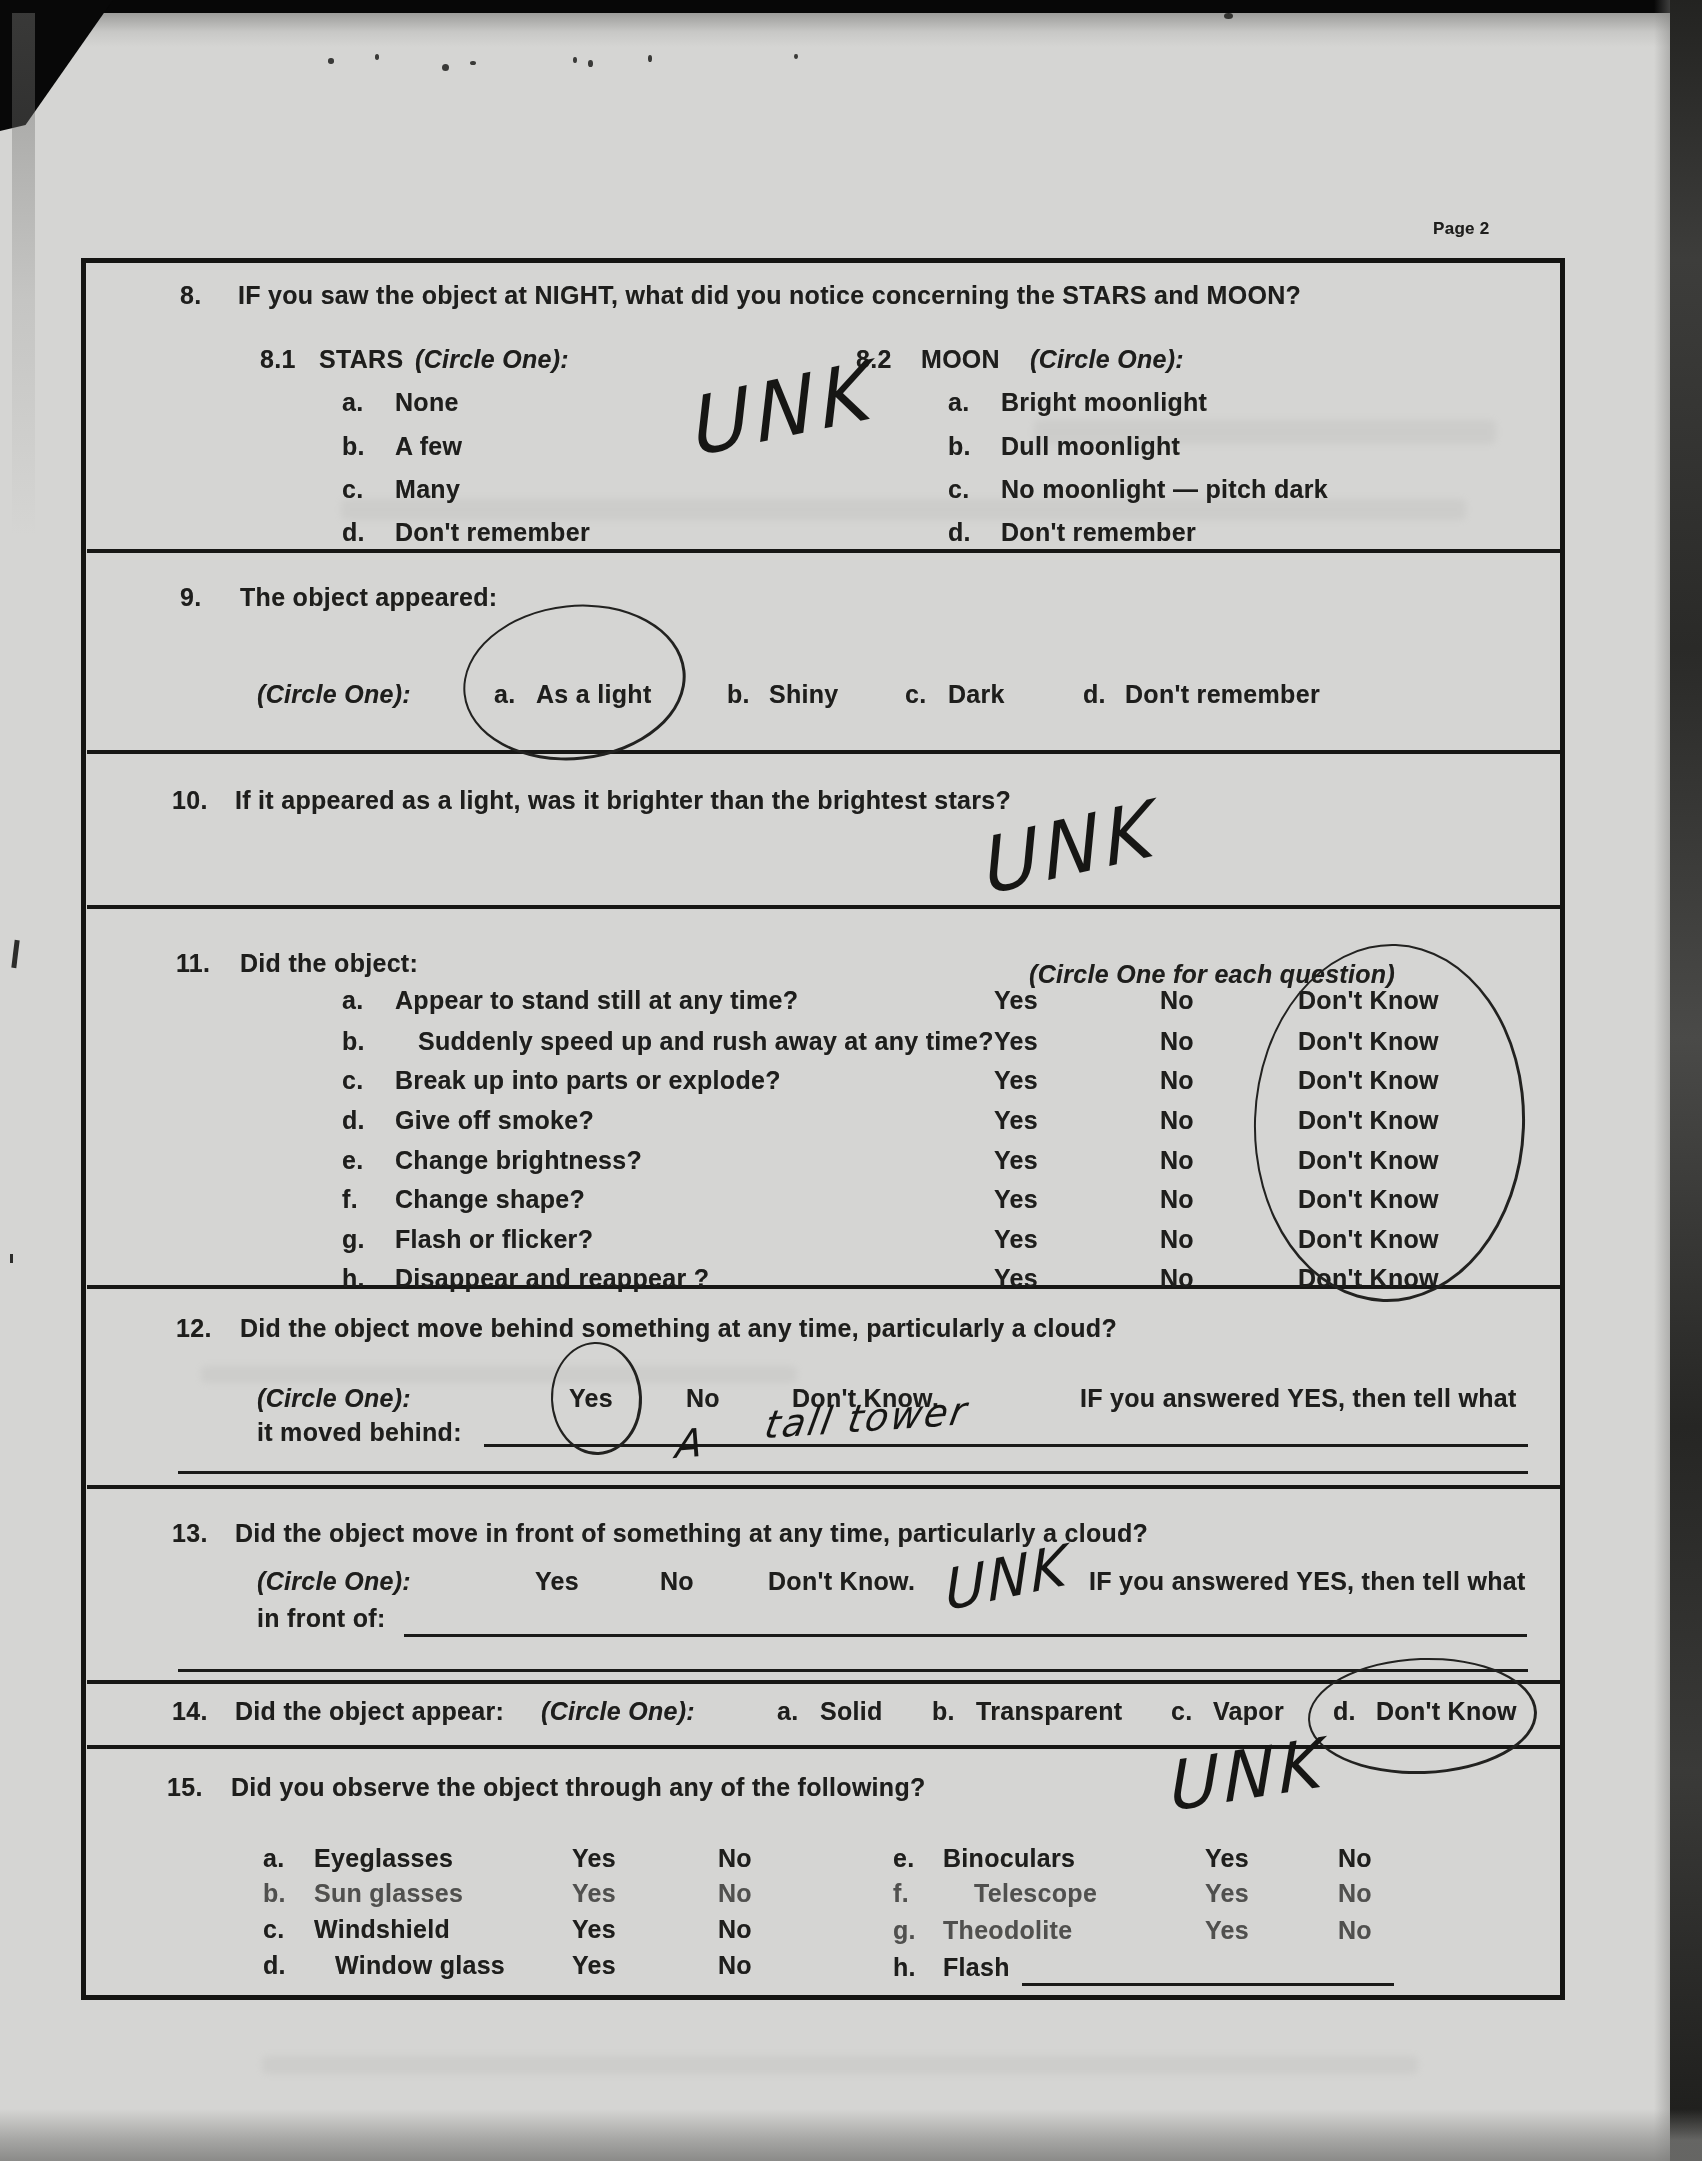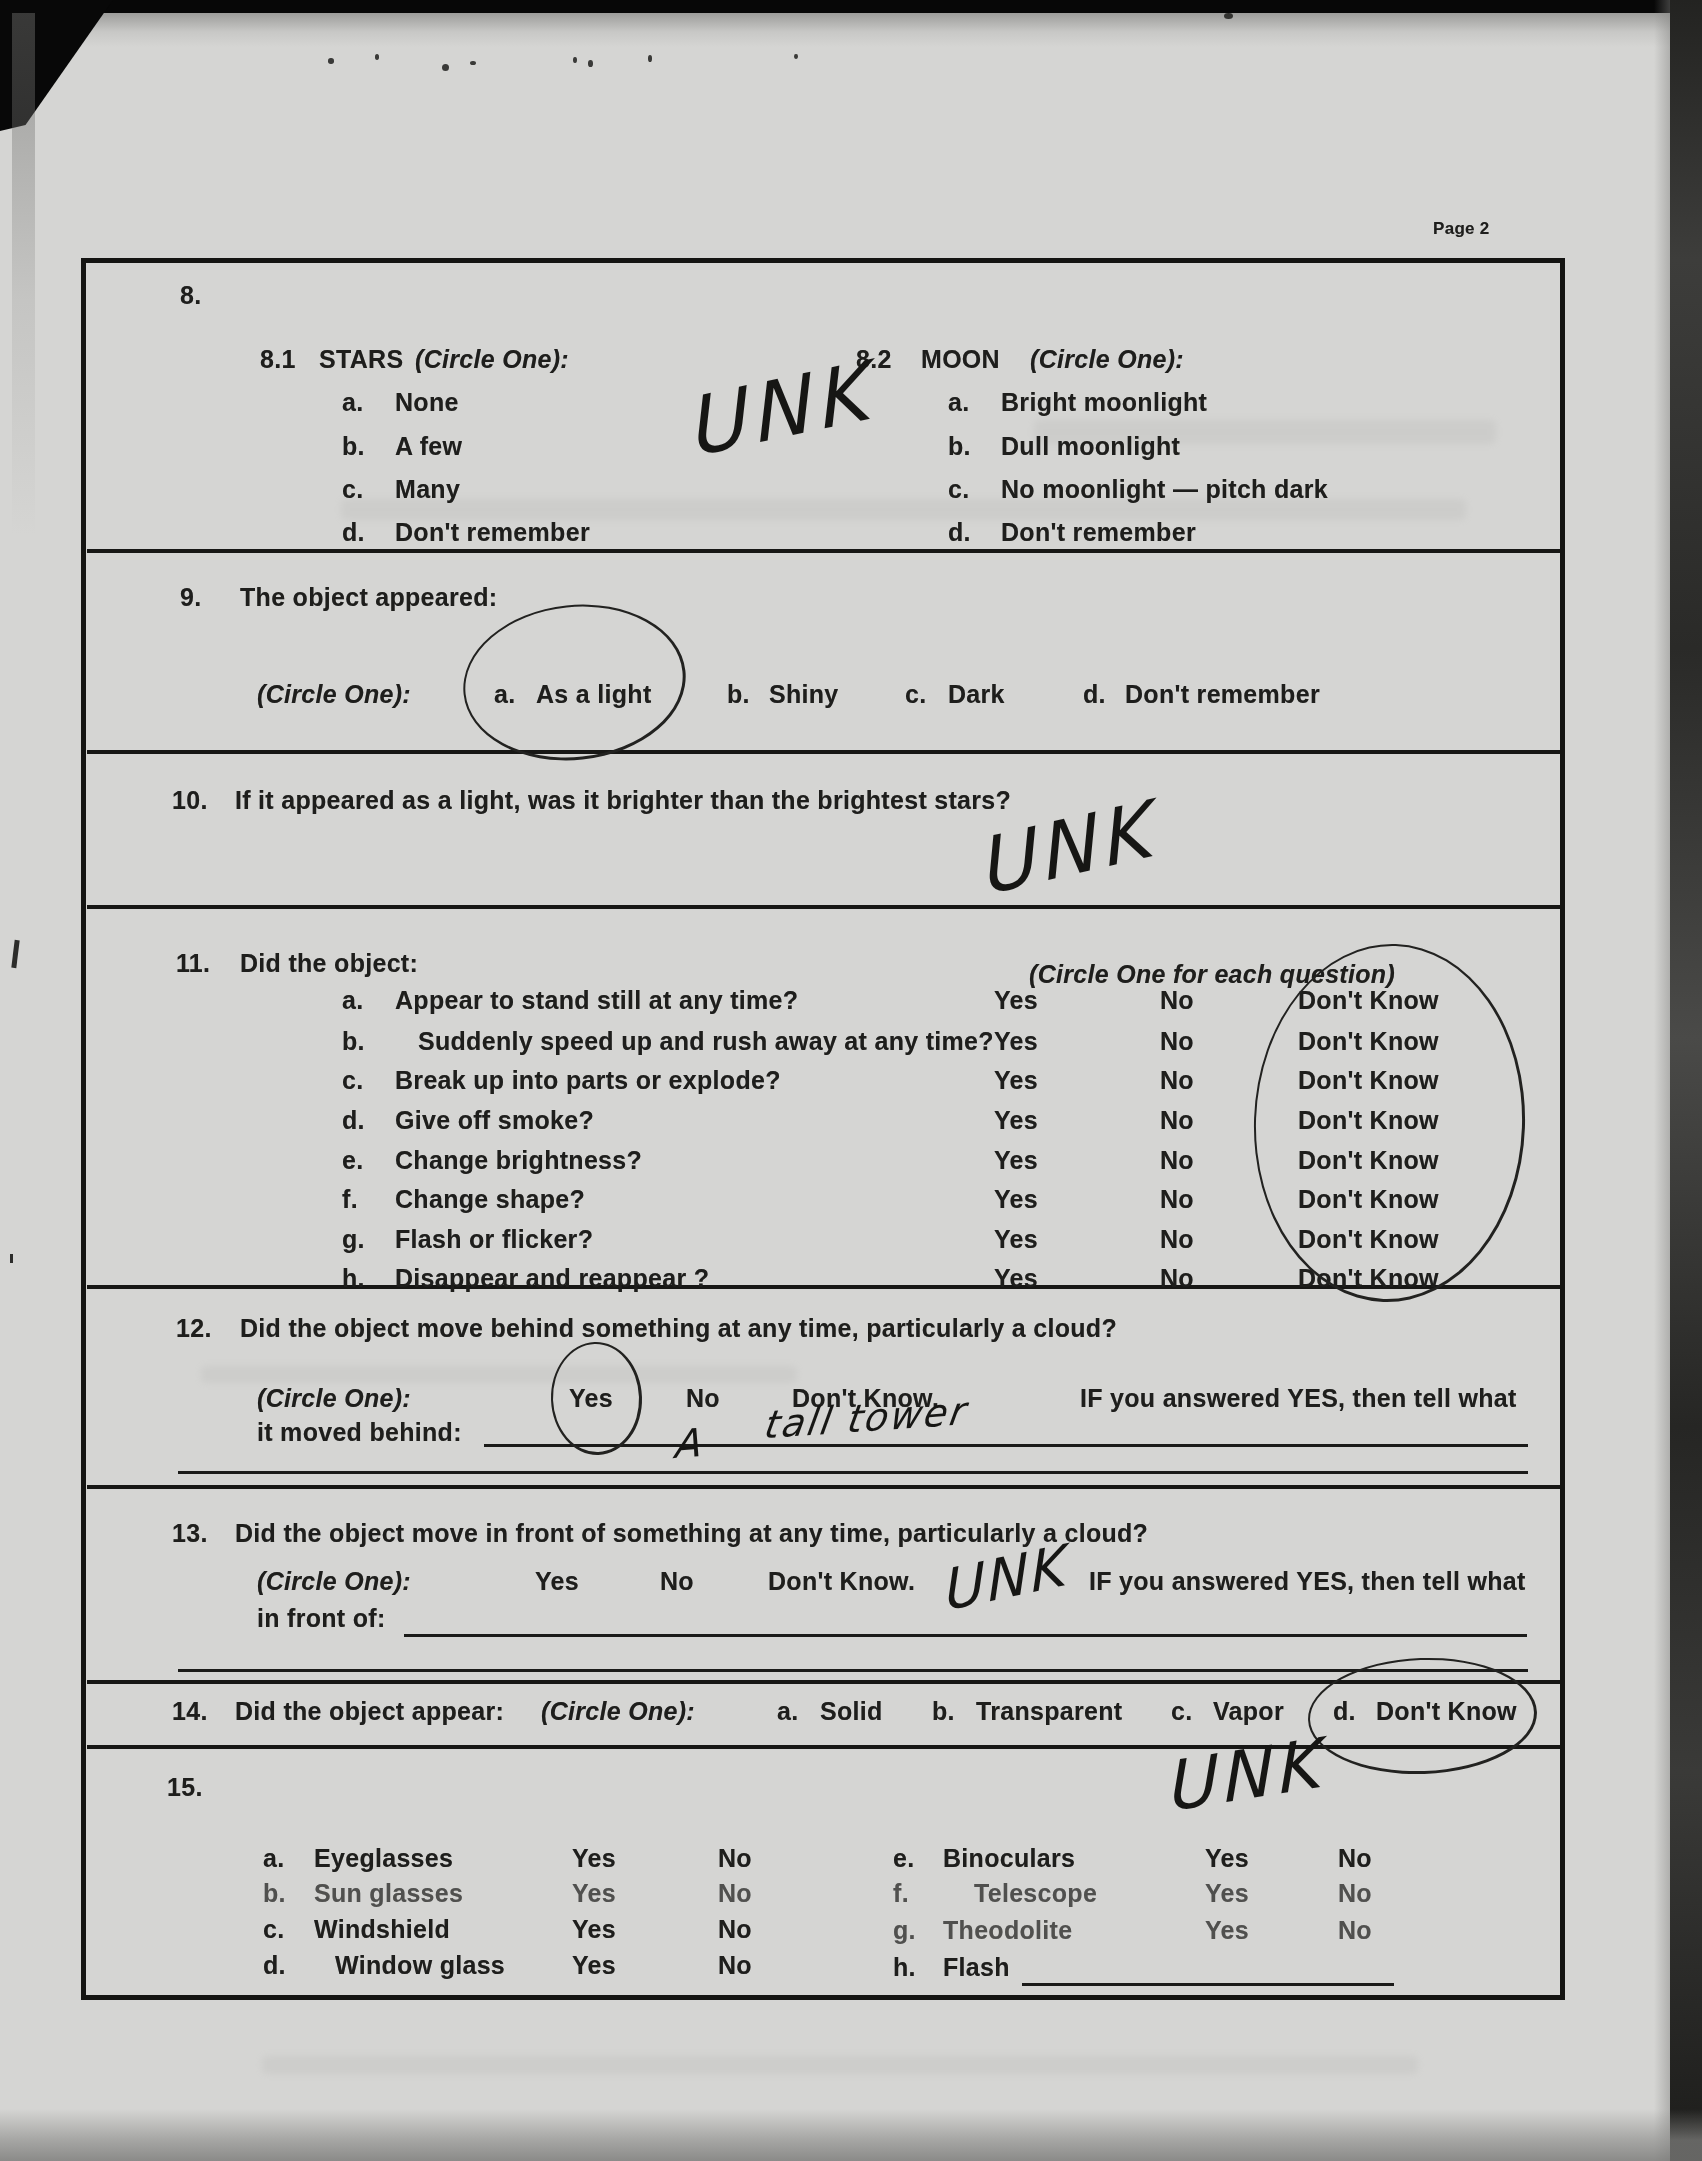--- a/index.html
+++ b/index.html
@@ -102,20 +102,21 @@
   <div class="form-box"></div>
   <div class="divider" style="top:549px;"></div>
   <div class="divider" style="top:750px;"></div>
   <div class="divider" style="top:905px;"></div>
   <div class="divider" style="top:1285px;"></div>
   <div class="divider" style="top:1485px;"></div>
   <div class="divider" style="top:1680px;"></div>
   <div class="divider" style="top:1745px;"></div>
 
   <div class="t" style="left:180px;top:281px;">8.</div>
+  <div class="t" style="left:238px;top:281px;">IF you saw the object at NIGHT, what did you notice concerning the STARS and MOON?</div>
 
   <div class="t" style="left:260px;top:345px;">8.1</div>
   <div class="t" style="left:319px;top:345px;">STARS</div>
   <div class="t it" style="left:415px;top:345px;">(Circle One):</div>
 
   <div class="t" style="left:856px;top:345px;">8.2</div>
   <div class="t" style="left:921px;top:345px;">MOON</div>
   <div class="t it" style="left:1030px;top:345px;">(Circle One):</div>
 
   <div class="t" style="left:342px;top:388px;">a.</div>
@@ -252,20 +253,21 @@
   <div class="t" style="left:932px;top:1697px;">b.</div>
   <div class="t" style="left:976px;top:1697px;">Transparent</div>
   <div class="t" style="left:1171px;top:1697px;">c.</div>
   <div class="t" style="left:1213px;top:1697px;">Vapor</div>
   <div class="t" style="left:1333px;top:1697px;">d.</div>
   <div class="t" style="left:1376px;top:1697px;">Don't Know</div>
 
   <div class="circle" style="left:1308px;top:1658px;width:224px;height:111px;transform:rotate(-2deg);"></div>
 
   <div class="t" style="left:167px;top:1773px;">15.</div>
+  <div class="t" style="left:231px;top:1773px;">Did you observe the object through any of the following?</div>
   <div class="hw" style="left:1169px;top:1741px;font-size:68px;letter-spacing:4.9px;transform:rotate(-9deg) skewX(-8deg);">UNK</div>
 
   <div class="t" style="left:263px;top:1844px;">a.</div>
   <div class="t" style="left:314px;top:1844px;">Eyeglasses</div>
   <div class="t" style="left:572px;top:1844px;">Yes</div>
   <div class="t" style="left:718px;top:1844px;">No</div>
 
   <div class="t faded" style="left:263px;top:1879px;">b.</div>
   <div class="t faded" style="left:314px;top:1879px;">Sun glasses</div>
   <div class="t faded" style="left:572px;top:1879px;">Yes</div>

